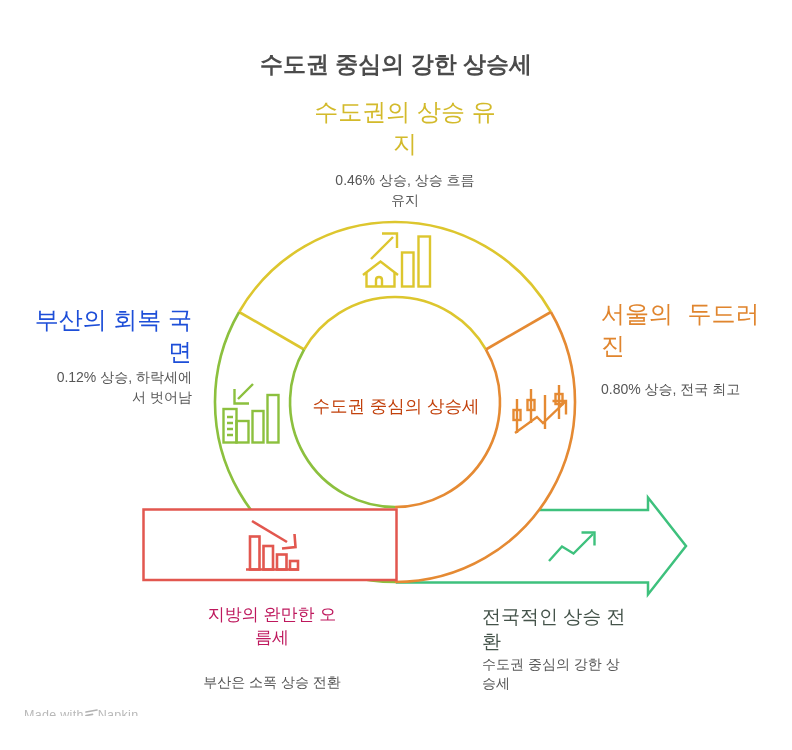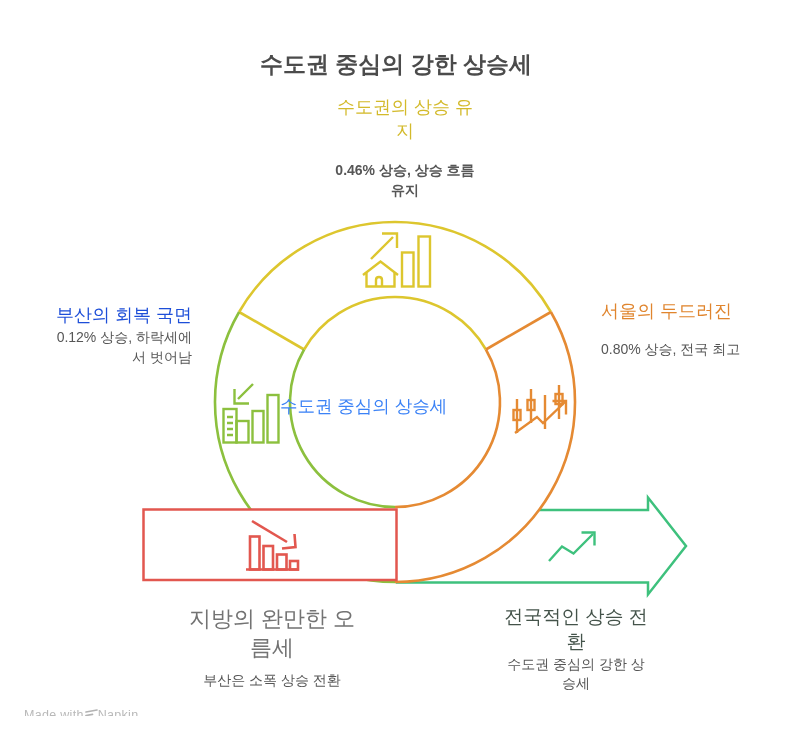--- a/index.html
+++ b/index.html
@@ -6,41 +6,41 @@
   #canvas {
     position:relative; width:792px; height:716px; background:#ffffff;
     overflow:hidden; font-family:"Liberation Sans","DejaVu Sans",sans-serif;
   }
   #diagram-svg { position:absolute; left:0; top:0; }
   .page-title {
     position:absolute; left:0; right:0; top:49px; text-align:center;
     font-size:23px; font-weight:700; color:#4b4b4b;
   }
   .label-block { position:absolute; }
-  .heading { font-size:18px; line-height:1.33; font-weight:400; }
+  .heading { font-size:24px; line-height:1.33; font-weight:400; }
   .detail  { font-size:14px; line-height:1.42; color:#565656; }
   .line { display:block; }
   .s-top    { left:293px; top:96px;  width:224px; text-align:center; }
   .s-top    .heading { color:#d3ba2b; }
-  .s-top    .detail  { margin-top:17px;font-weight:bold; }
+  .s-top    .detail  { margin-top:11px; }
   .s-left   { left:18px;  top:304px; width:174px; text-align:right; }
   .s-left   .heading { color:#1d4ed8; }
   .s-left   .detail  { }
   .s-right  { left:601px; top:300px; width:172px; text-align:left; }
-  .s-right  .heading { color:#e0852e; }
+  .s-right  .heading { color:#e0852e;font-family:Liberation Mono, monospace; }
   .s-right  .detail  { margin-top:16px; }
   .s-bl     { left:178px; top:604px; width:188px; text-align:center; }
-  .s-bl     .heading { color:#737373; font-size:22px; }
-  .s-bl     .detail  { margin-top:8px; }
-  .s-br     { left:482px; top:604px; width:188px; text-align:center; }
+  .s-bl     .heading { color:#be185d; font-size:17px; }
+  .s-bl     .detail  { margin-top:24px; }
+  .s-br     { left:482px; top:604px; width:188px; text-align:left; }
   .s-br     .heading { color:#44534a; font-size:19px; }
   .s-br     .detail  { }
   .center-label {
-    position:absolute; left:280px; top:394px; width:212px; 
-    font-size:17.5px; line-height:1.4; color:#3b82f6;
+    position:absolute; left:290px; top:394px; width:212px; text-align:center;
+    font-size:17.5px; line-height:1.4; color:#c2410c;
   }
   .watermark {
     position:absolute; left:24px; top:708px; display:flex; align-items:center;
     font-size:12.5px; color:#b9b9b9; letter-spacing:0.3px;
   }
 </style>
 </head>
 <body>
 
 <div id="canvas">

